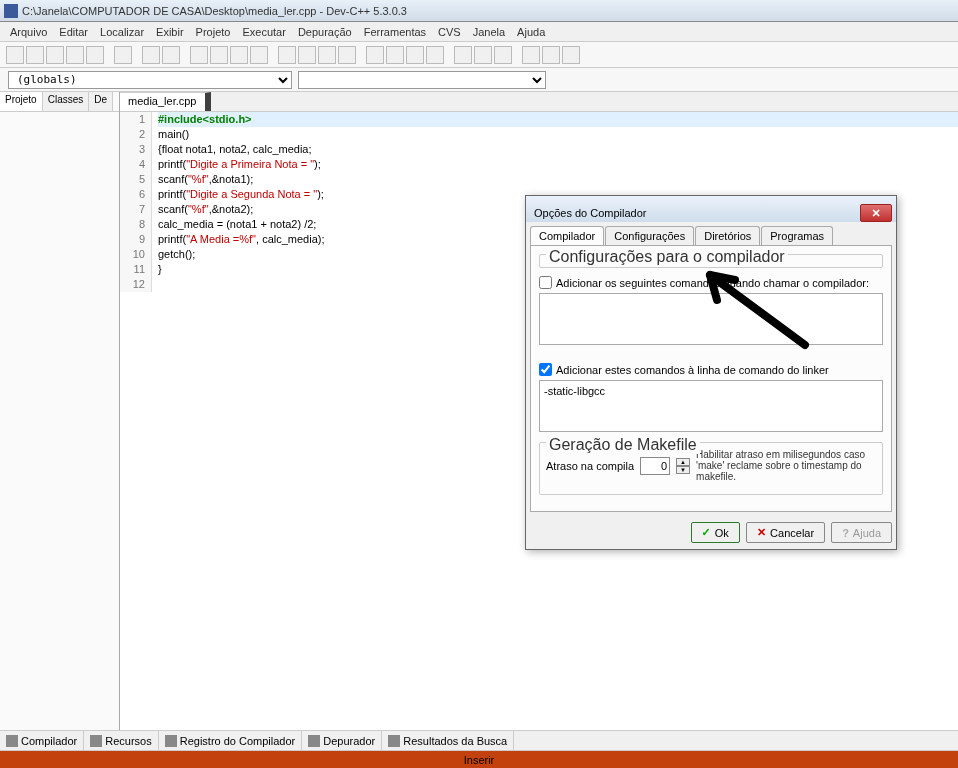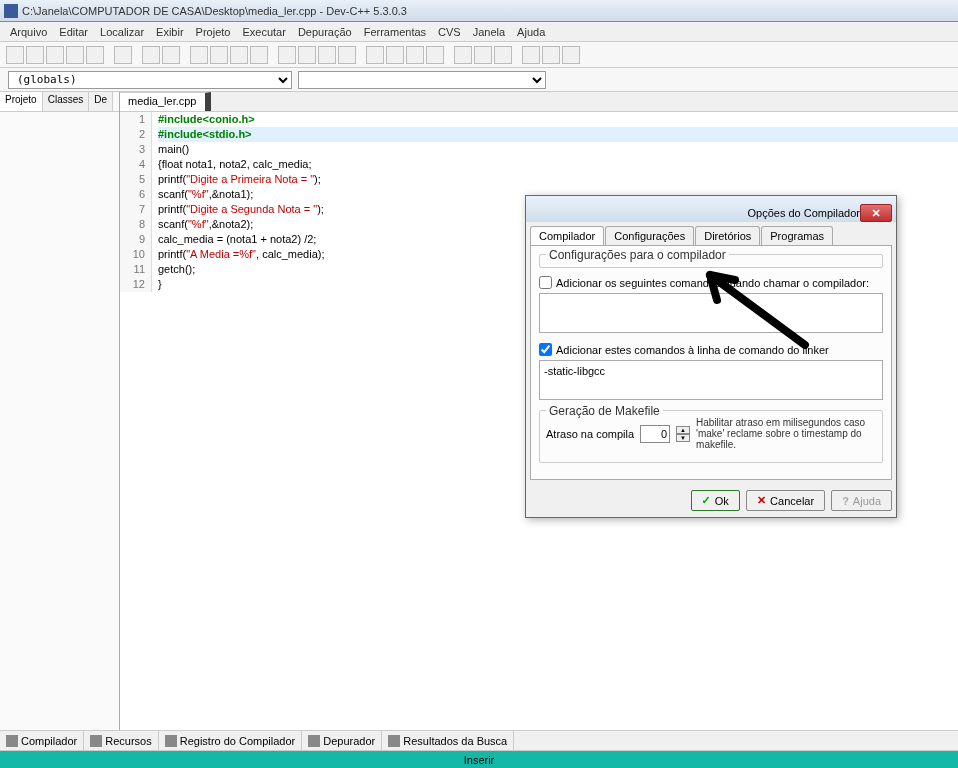--- a/index.html
+++ b/index.html
@@ -36,35 +36,35 @@
 .lines div { height: 15px; line-height: 15px; white-space: pre; }
 .kw { color: #008000; font-weight: bold; }
 .str { color: #c00000; }
 .fn { color: #000; }
 .hl { background: #e0f0ff; }
 
 .bottom-tabs { position: absolute; bottom: 18px; left: 0; height: 20px; display: flex; border-top: 1px solid #ccc; background: #f0f0f0; width: 100%; }
 .btab { padding: 2px 6px; border-right: 1px solid #ccc; display: flex; align-items: center; gap: 3px; font-size: 10px; }
 .btab-icon { width: 12px; height: 12px; background: #888; }
 
-.statusbar { position: absolute; bottom: 0; left: 0; height: 18px; width: 100%; background: #14b8a6; border-top: 1px solid #ccc; text-align: center; line-height: 18px; font-size: 10px; }
+.statusbar { position: absolute; bottom: 0; left: 0; height: 18px; width: 100%; background: #c2410c; border-top: 1px solid #ccc; text-align: center; line-height: 18px; font-size: 10px; }
 
 .dialog { position: absolute; left: 525px; top: 195px; width: 372px; background: #f0f0f0; border: 1px solid #666; box-shadow: 2px 2px 8px rgba(0,0,0,0.3); }
-.dlg-title { height: 26px; background: linear-gradient(#eaf2fb, #cfddec); display: flex; align-items: center; justify-content: flex-end; padding: 8px 4px 0 8px; }
+.dlg-title { height: 26px; background: linear-gradient(#eaf2fb, #cfddec); display: flex; align-items: center; justify-content: space-between; padding: 8px 4px 0 8px; }
 .dlg-close { width: 32px; height: 18px; background: linear-gradient(#e07070, #c03030); border: 1px solid #a02020; border-radius: 2px; color: #fff; text-align: center; line-height: 16px; font-weight: bold; }
 .dlg-tabs { display: flex; margin: 4px 4px 0 4px; }
 .dlg-tab { padding: 3px 8px; border: 1px solid #aaa; border-bottom: none; background: #f0f0f0; margin-right: 1px; font-size: 11px; border-radius: 3px 3px 0 0; }
 .dlg-tab.active { background: #fcfcfc; }
 .dlg-body { border: 1px solid #aaa; margin: 0 4px 4px 4px; background: #fcfcfc; padding: 8px; }
 .grp { border: 1px solid #ccc; padding: 6px; margin-bottom: 8px; border-radius: 2px; position: relative; }
-.grp-title { position: absolute; top: -7px; left: 6px; background: #fcfcfc; padding: 0 3px; font-size: 12px; color: #333; }
+.grp-title { position: absolute; top: -7px; left: 6px; background: #fcfcfc; padding: 0 3px; font-size: 16px; color: #333; }
 .dlg-select { width: 230px; height: 20px; border: 1px solid #888; background: #fff; padding: 0 3px; font-size: 11px; }
 .icon-btn { width: 20px; height: 20px; border: 1px solid #999; background: #f5f5f5; display: inline-flex; align-items: center; justify-content: center; margin-left: 2px; }
 .dlg-check { display: flex; align-items: center; gap: 4px; font-size: 11px; margin-bottom: 4px; }
-.dlg-ta { width: 100%; height: 40px; border: 1px solid #aaa; background: #fff; padding: 4px; font-size: 11px; resize: none; }
+.dlg-ta { width: 100%; height: 52px; border: 1px solid #aaa; background: #fff; padding: 4px; font-size: 11px; resize: none; }
 .dlg-row { display: flex; align-items: center; gap: 6px; font-size: 11px; margin-bottom: 6px; }
 .dlg-num { width: 30px; height: 18px; border: 1px solid #888; text-align: right; padding: 0 2px; }
 .dlg-spin { width: 14px; display: flex; flex-direction: column; }
 .dlg-spin div { height: 8px; border: 1px solid #888; background: #eee; font-size: 6px; text-align: center; line-height: 6px; }
 .dlg-footer { display: flex; justify-content: flex-end; gap: 6px; padding: 6px 4px; }
 .dlg-btn { padding: 3px 10px; border: 1px solid #888; border-radius: 2px; display: flex; align-items: center; gap: 4px; font-size: 11px; background: #f0f0f0; }
 .dlg-btn.ok { border: 1px solid #2a7a2a; }
 .dlg-btn.cancel { }
 .dlg-btn.help { color: #999; }
 .check-ic { color: #0a0; font-weight: bold; }
@@ -157,21 +157,20 @@
           <div>5</div>
           <div>6</div>
           <div>7</div>
           <div>8</div>
           <div>9</div>
           <div>10</div>
           <div>11</div>
           <div>12</div>
         </div>
       <div class="lines" id="lines">
-          <div class="kw">#include&lt;conio.h&gt;</div>
           <div class="kw hl">#include&lt;stdio.h&gt;</div>
           <div class=""><span class="fn" style="color:#000">main</span>()</div>
           <div class="">{<span class="fn" style="color:#000"><span style="color:#000;font-weight:normal">float</span></span> nota1, nota2, calc_media;</div>
           <div class=""><span class="fn" style="color:#000">printf</span>(<span class="str">"Digite a Primeira Nota = "</span>);</div>
           <div class=""><span class="fn" style="color:#000">scanf</span>(<span class="str">"%f"</span>,&amp;nota1);</div>
           <div class=""><span class="fn" style="color:#000">printf</span>(<span class="str">"Digite a Segunda Nota = "</span>);</div>
           <div class=""><span class="fn" style="color:#000">scanf</span>(<span class="str">"%f"</span>,&amp;nota2);</div>
           <div class="">calc_media = (nota1 + nota2) /2;</div>
           <div class=""><span class="fn" style="color:#000">printf</span>(<span class="str">"A Media =%f"</span>, calc_media);</div>
           <div class=""><span class="fn" style="color:#000">getch</span>();</div>
@@ -221,21 +220,21 @@
     <div class="grp">
       <div class="grp-title">Configurações para o compilador</div>
     </div>
 
     <div class="dlg-check">
       <input type="checkbox" style="">
       <span>Adicionar os seguintes comandos quando chamar o compilador:</span>
     </div>
     <textarea class="dlg-ta" style=""></textarea>
 
-    <div class="dlg-check" style="margin-top:8px">
+    <div class="dlg-check" style="margin-top:16px">
       <input type="checkbox" checked="" style="">
       <span>Adicionar estes comandos à linha de comando do linker</span>
     </div>
     <textarea class="dlg-ta" style="">-static-libgcc</textarea>
 
     <div class="grp" style="margin-top:8px">
       <div class="grp-title">Geração de Makefile</div>
       <div class="dlg-row">
         <span>Atraso na compila</span>
         <input class="dlg-num" value="0" style="">

